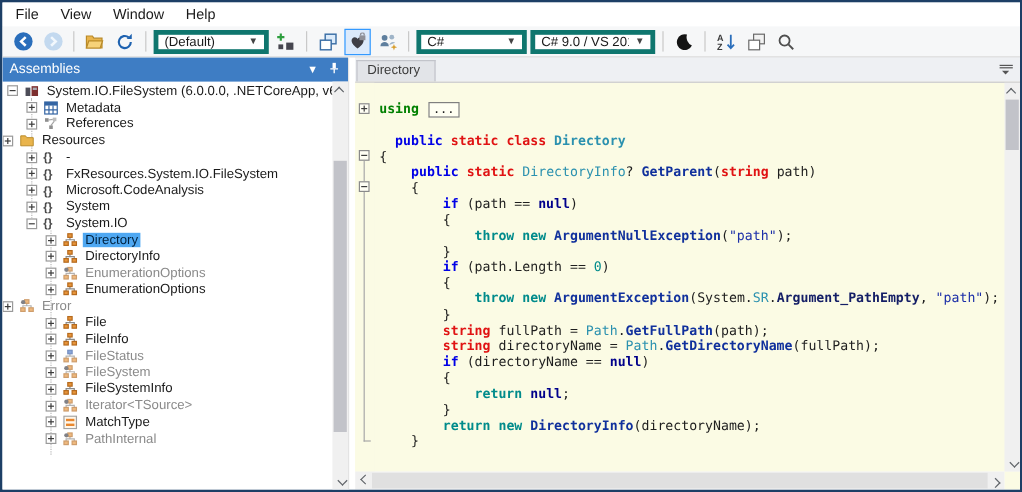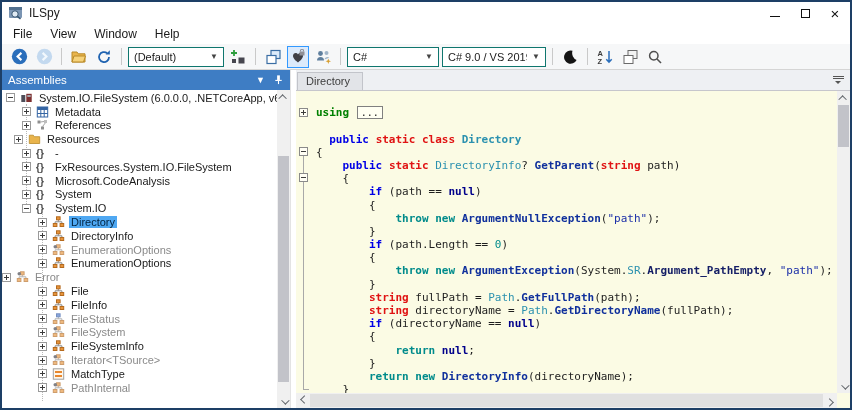--- a/index.html
+++ b/index.html
@@ -22,21 +22,21 @@
   
   .menubar { height:20px; display:flex; align-items:center; padding-left:2px; background:#fff; flex:none; font-size:12px; color:#1a1a1a; }
   .menu-item { padding:2px 9px; }
 
   
   .toolbar { height:26px; display:flex; align-items:center; padding:0 6px; gap:3px;
              background:#f6f7f8; border-bottom:1px solid #d5d5d5; flex:none; }
   .tbtn { width:22px; height:22px; display:flex; align-items:center; justify-content:center; flex:none; }
   .tbtn.pressed { border:1px solid #3399ff; background:#dceafb; }
   .tsep { width:1px; height:17px; background:#c9c9c9; margin:0 3px; flex:none; }
-  .combo { display:flex; align-items:center; border:1px solid #0f766e; background:#fff; height:20px;
+  .combo { display:flex; align-items:center; border:4px solid #0f766e; background:#fff; height:20px;
            padding:0 5px; font-size:11px; color:#1a1a1a; overflow:hidden; white-space:nowrap; flex:none; }
   .combo .carr { margin-left:auto; padding-left:5px; font-size:8px; color:#444; }
   .combo .cval { overflow:hidden; white-space:nowrap; }
 
   
   .main { flex:1; display:flex; min-height:0; }
 
   
   .left-panel { width:288px; flex:none; display:flex; flex-direction:column; position:relative; background:#fff; }
   .panel-header { height:20px; background:#3e7dc4; color:#fff; display:flex; align-items:center;
@@ -99,42 +99,20 @@
   .hs-arrow { position:absolute; top:0; bottom:0; width:13px; display:flex; align-items:center; justify-content:center; }
   .hs-left { left:0; } .hs-right { right:0; }
   .hs-thumb { position:absolute; top:1px; bottom:1px; left:14px; right:14px; background:#e0e0e0; }
   .corner { width:13px; background:#fbfbe4; flex:none; }
 </style>
 </head>
 <body>
 
 <div class="window">
 
-  <div class="titlebar">
-    <span class="app-icon">
-      <svg width="16" height="16" viewBox="0 0 16 16">
-          <rect x="1" y="2" width="13" height="11" rx="1" fill="#7b95b3"></rect>
-          <rect x="1" y="2" width="13" height="3" fill="#51708f"></rect>
-          <circle cx="7" cy="9" r="3.2" fill="#dfe9f2" stroke="#33536f"></circle>
-          <path d="M9.4 11.4 L12.5 14" stroke="#33536f" stroke-width="1.6"></path>
-        </svg>
-    </span>
-    <span class="title">ILSpy</span>
-    <div class="win-controls">
-      <span class="wbtn">
-          <span class="glyph-min"></span>
-        </span>
-      <span class="wbtn">
-          <span class="glyph-max"></span>
-        </span>
-      <span class="wbtn">
-          <span class="glyph-close">×</span>
-        </span>
-    </div>
-  </div>
 
   <div class="menubar">
       <div class="menu-item">File</div>
       <div class="menu-item">View</div>
       <div class="menu-item">Window</div>
       <div class="menu-item">Help</div>
     </div>
 
   <div class="toolbar">
     <span class="tbtn">
@@ -278,21 +256,21 @@
             <span class="ticon">
               <svg width="13" height="12" viewBox="0 0 12 12">
                 <path d="M4 3 L7.5 2.5 M6 7.5 L8.8 4" stroke="#a5a5a5"></path>
                 <rect x="1" y="1.5" width="3" height="3" fill="#8f8f8f"></rect>
                 <rect x="7.5" y="1" width="3" height="3" fill="#bdbdbd"></rect>
                 <rect x="4.5" y="7.5" width="3" height="3" fill="#8f8f8f"></rect>
               </svg>
             </span>
             <span class="tlabel">References</span>
           </div>
-          <div class="trow" style=" margin-left: 12px;">
+          <div class="trow" style="">
             <span class="expander plus"></span>
             <span class="ticon">
               <svg width="13" height="12" viewBox="0 0 12 12">
                 <path d="M0.8 2.2 h4 l1 1.5 h5.4 V10.5 H0.8 z" fill="#e9b44c" stroke="#b98a28" stroke-width="0.8"></path>
               </svg>
             </span>
             <span class="tlabel">Resources</span>
           </div>
           <div class="trow" style="padding-left: 20px;">
             <span class="expander plus"></span>

